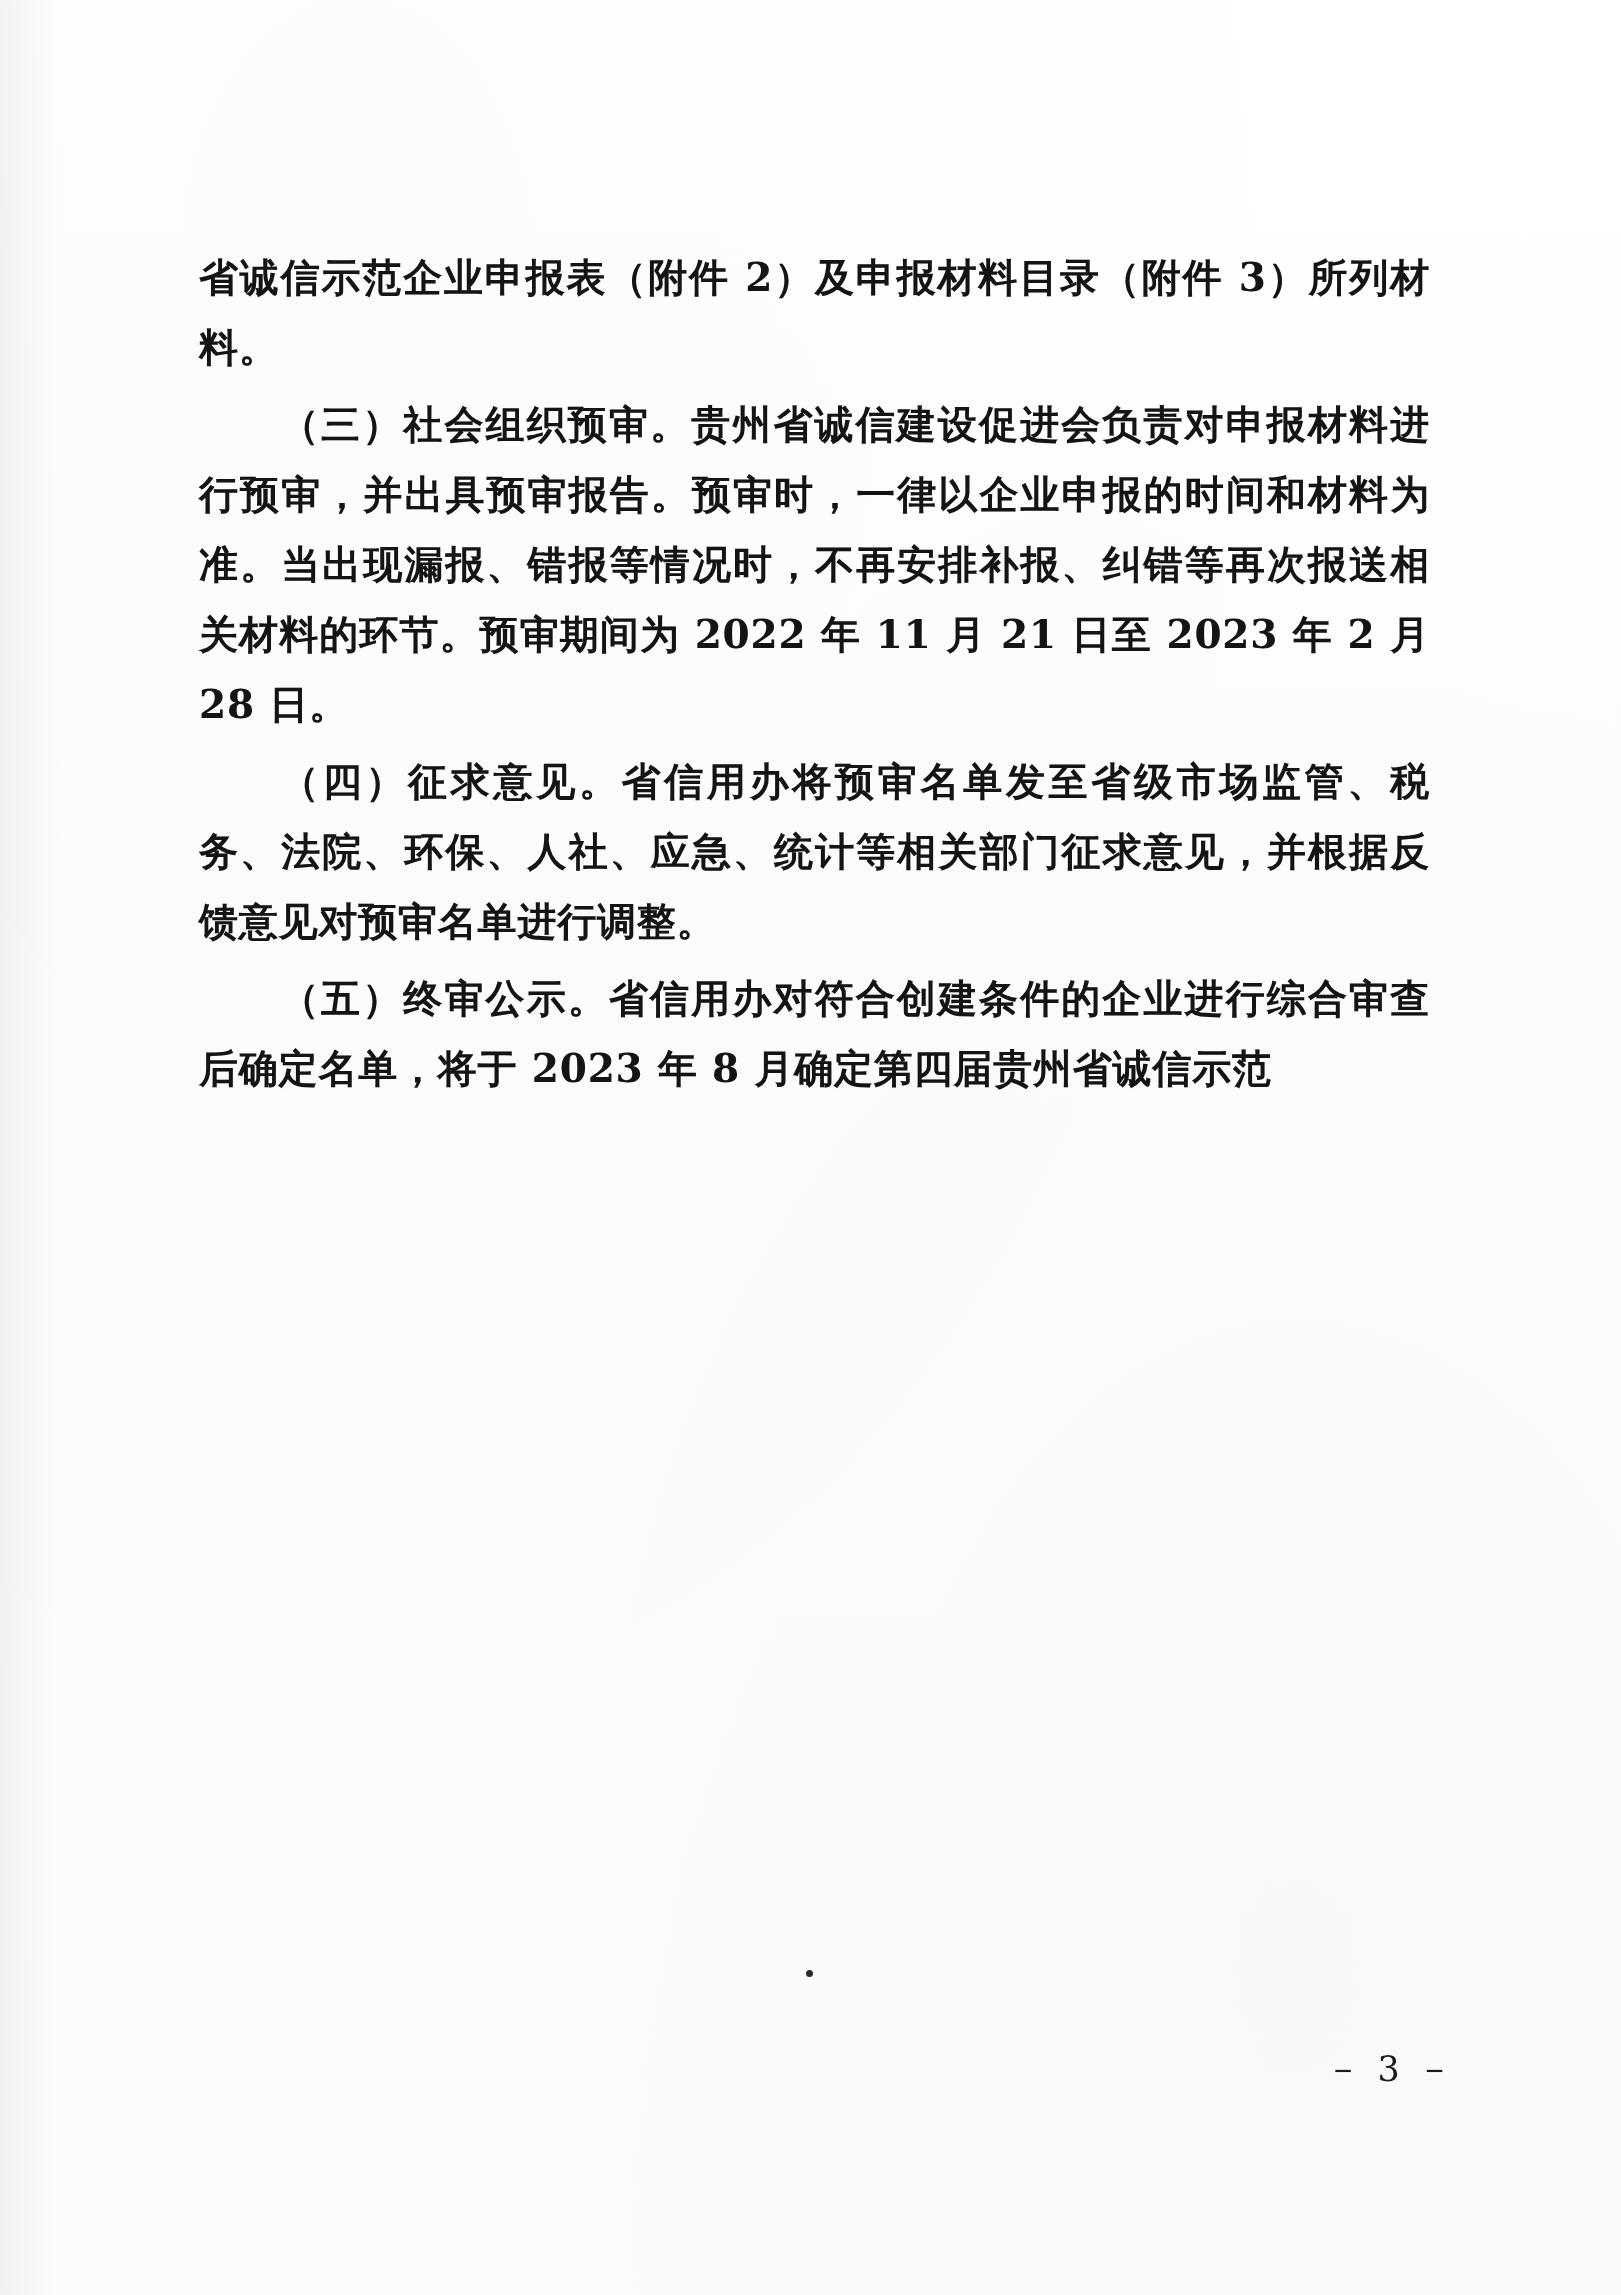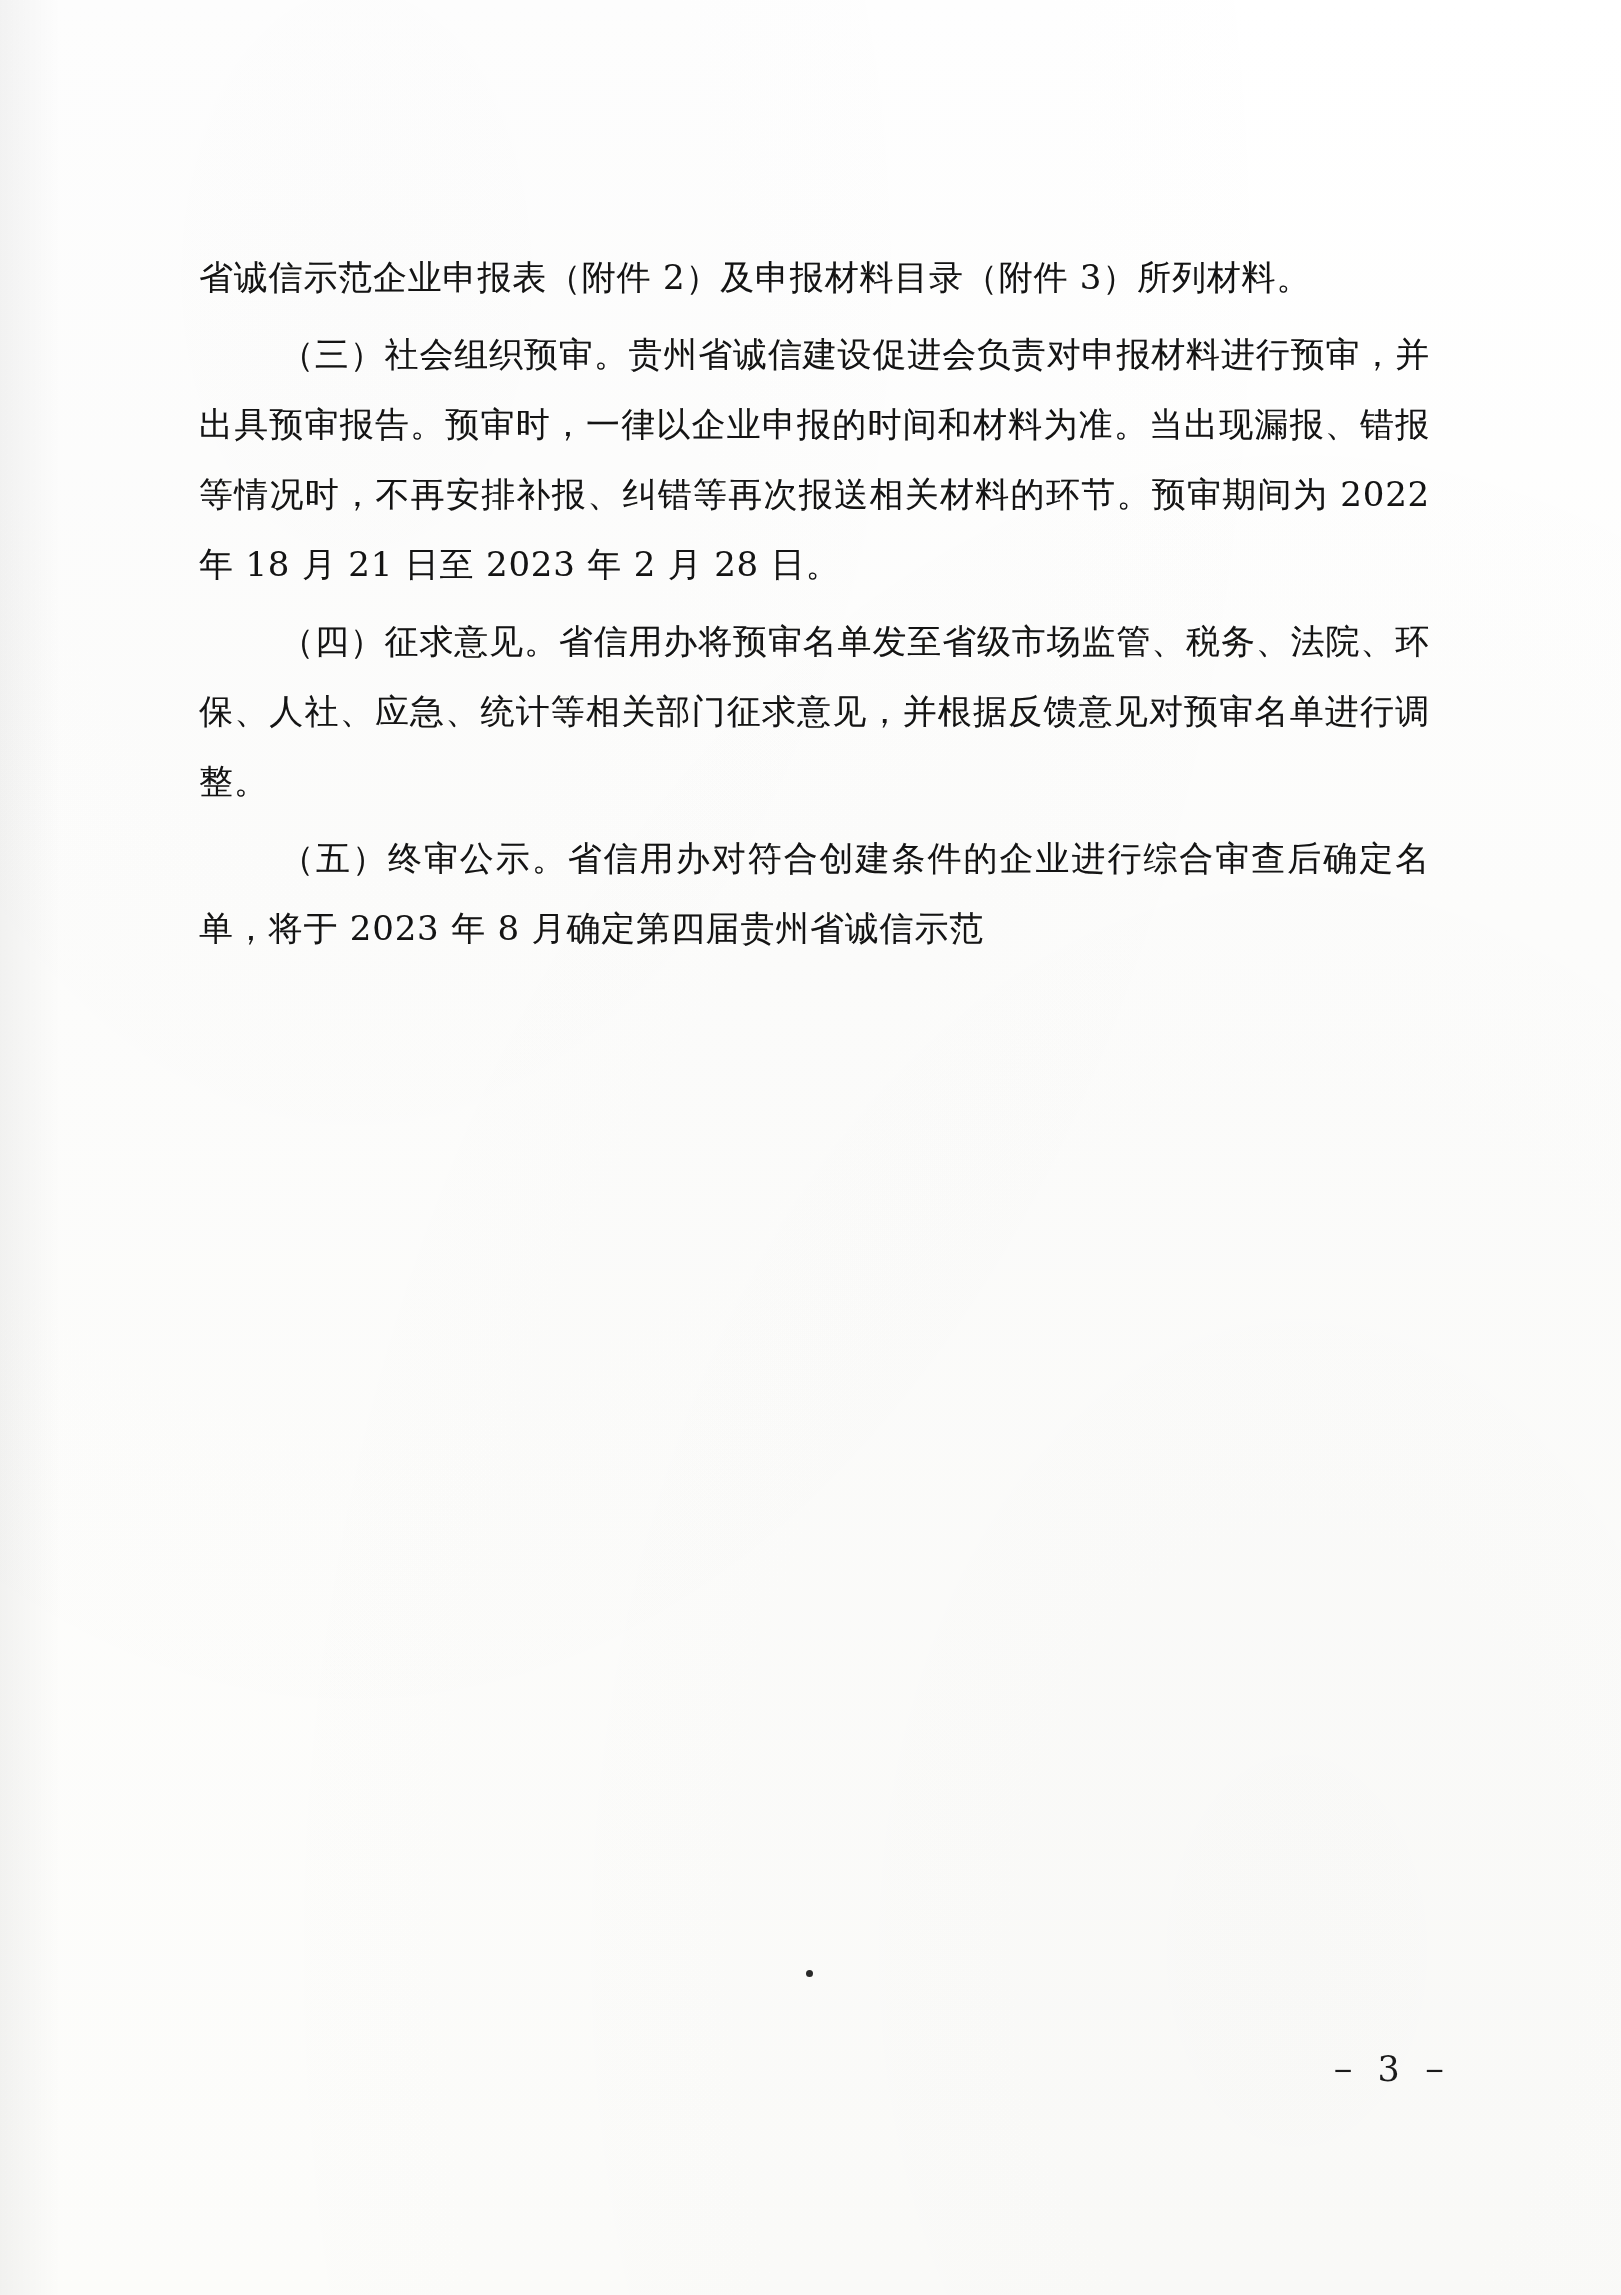--- a/index.html
+++ b/index.html
@@ -38,28 +38,28 @@
     background: linear-gradient(90deg, rgba(0,0,0,0.045), rgba(0,0,0,0));
     pointer-events: none;
   }
   .content {
     position: absolute;
     left: 199px;
     top: 242px;
     width: 1231px;
   }
   .para {
-    font-size: 34px;
+    font-size: 39px;
     line-height: 70px;
     letter-spacing: 0.8px;
     text-align: justify;
     text-justify: inter-ideograph;
     margin: 0 0 7px 0;
     color: #141414;
-    font-weight: 400;
+    font-weight: 700;
     text-shadow: 0 0 0.5px rgba(0,0,0,0.22);
   }
   .para.indent {
     text-indent: 81px;
   }
   .dot-mark {
     position: absolute;
     left: 806px;
     top: 1970px;
     width: 7px;
@@ -79,21 +79,21 @@
 </style>
 </head>
 <body>
 
 <div class="page">
   <div class="paper-texture"></div>
   <div class="left-shadow"></div>
 
   <div class="content">
     <p class="para">省诚信示范企业申报表（附件 2）及申报材料目录（附件 3）所列材料。</p>
-    <p class="para indent">（三）社会组织预审。贵州省诚信建设促进会负责对申报材料进行预审，并出具预审报告。预审时，一律以企业申报的时间和材料为准。当出现漏报、错报等情况时，不再安排补报、纠错等再次报送相关材料的环节。预审期间为 2022 年 18 月 21 日至 2023 年 2 月 28 日。</p>
+    <p class="para indent">（三）社会组织预审。贵州省诚信建设促进会负责对申报材料进行预审，并出具预审报告。预审时，一律以企业申报的时间和材料为准。当出现漏报、错报等情况时，不再安排补报、纠错等再次报送相关材料的环节。预审期间为 2022 年 11 月 21 日至 2023 年 2 月 28 日。</p>
     <p class="para indent">（四）征求意见。省信用办将预审名单发至省级市场监管、税务、法院、环保、人社、应急、统计等相关部门征求意见，并根据反馈意见对预审名单进行调整。</p>
     <p class="para indent">（五）终审公示。省信用办对符合创建条件的企业进行综合审查后确定名单，将于 2023 年 8 月确定第四届贵州省诚信示范</p>
   </div>
 
   <div class="dot-mark"></div>
   <div class="page-number">－ 3 －</div>
 </div>
 
 
 </body></html>

